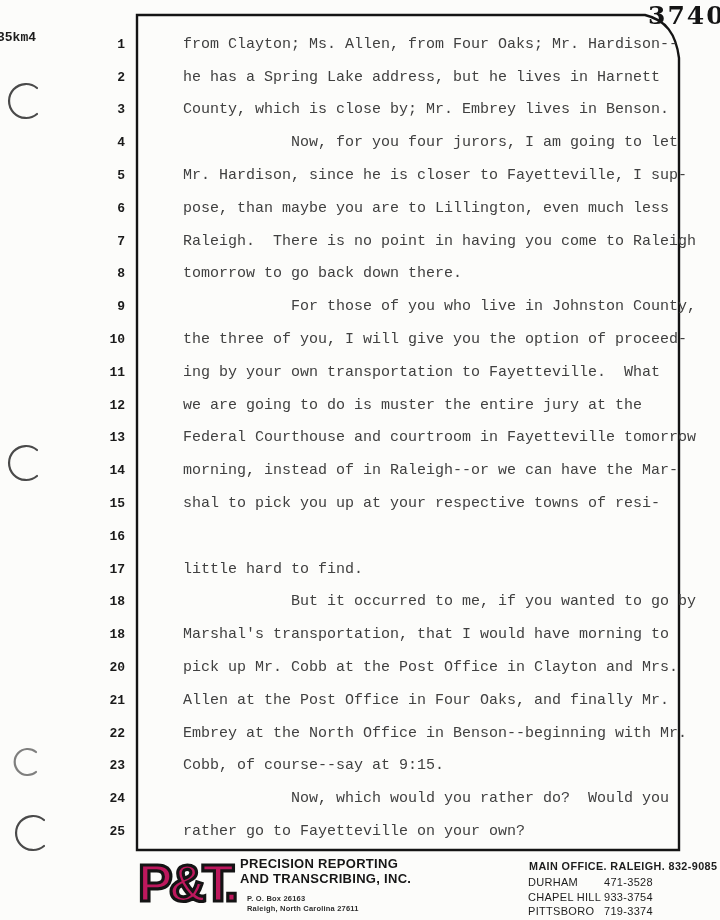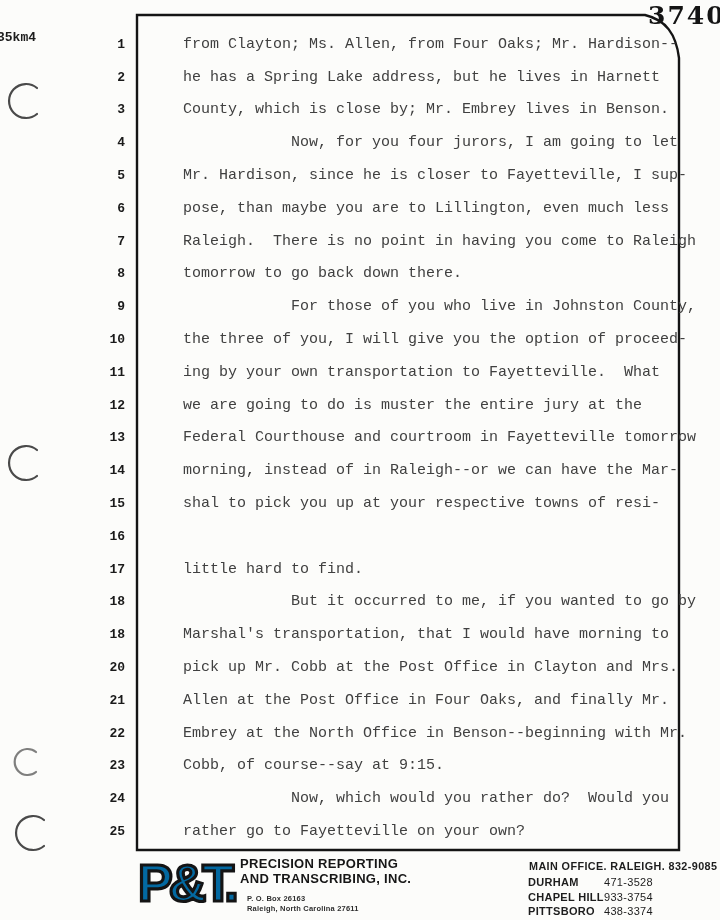--- a/index.html
+++ b/index.html
@@ -32,40 +32,40 @@
   .t-text{
     margin-left:58px;white-space:pre;
     font-family:"Liberation Mono",monospace;font-size:15px;color:#404040;
     letter-spacing:0px;
   }
   
   .footer{position:absolute;left:0;top:852px;width:720px;height:68px;}
   .logo{
     position:absolute;left:138px;top:2px;
     font-family:"Liberation Sans",sans-serif;font-size:52px;font-weight:900;
-    letter-spacing:-4px;color:#0369a1;
+    letter-spacing:-4px;color:#be185d;
     -webkit-text-stroke:3.2px #141414;
     text-shadow:0 0 1px #141414;
     line-height:58px;
   }
   .company{
     position:absolute;left:240px;top:4px;
     font-size:13px;font-weight:bold;color:#161616;letter-spacing:.3px;line-height:15px;
   }
   .pobox{
     position:absolute;left:247px;top:42px;
     font-size:7.5px;font-weight:bold;color:#2e2e2e;line-height:9.5px;letter-spacing:.2px;
   }
   .main-office{
     position:absolute;left:501px;top:8px;
     font-size:10.8px;color:#1d1d1d;letter-spacing:.4px;font-weight:bold;margin-left:28px;
   }
   .office-rows{position:absolute;left:528px;top:23px;}
   .office-row{display:flex;line-height:14.6px;font-size:11px;color:#1d1d1d;letter-spacing:.3px;}
-  .office-city{width:76px;font-weight:bold;}
+  .office-city{width:76px;}
   .office-phone{width:60px;}
 </style>
 </head>
 <body>
 
 <svg class="overlay-svg" viewBox="0 0 720 920" xmlns="http://www.w3.org/2000/svg">
   <path d="M645 15 L137 15 L137 850 L679 850 L679 58 C676 34 666 20 645 15 Z" fill="none" stroke="#141414" stroke-width="2.4"></path>
   <g stroke="#2a2a2a" stroke-width="2.2" fill="none" stroke-linecap="round" opacity="0.85">
     <path d="M37 88 A 17 17 0 1 0 37 114"></path>
     <path d="M37 450 A 17 17 0 1 0 37 476"></path>
@@ -223,16 +223,16 @@
         <div class="office-phone">471-3528</div>
       </div>
 
       <div class="office-row">
         <div class="office-city">CHAPEL HILL</div>
         <div class="office-phone">933-3754</div>
       </div>
 
       <div class="office-row">
         <div class="office-city">PITTSBORO</div>
-        <div class="office-phone">438-3374</div>
+        <div class="office-phone">719-3374</div>
       </div>
     </div>
 </div>
 
 </body></html>

